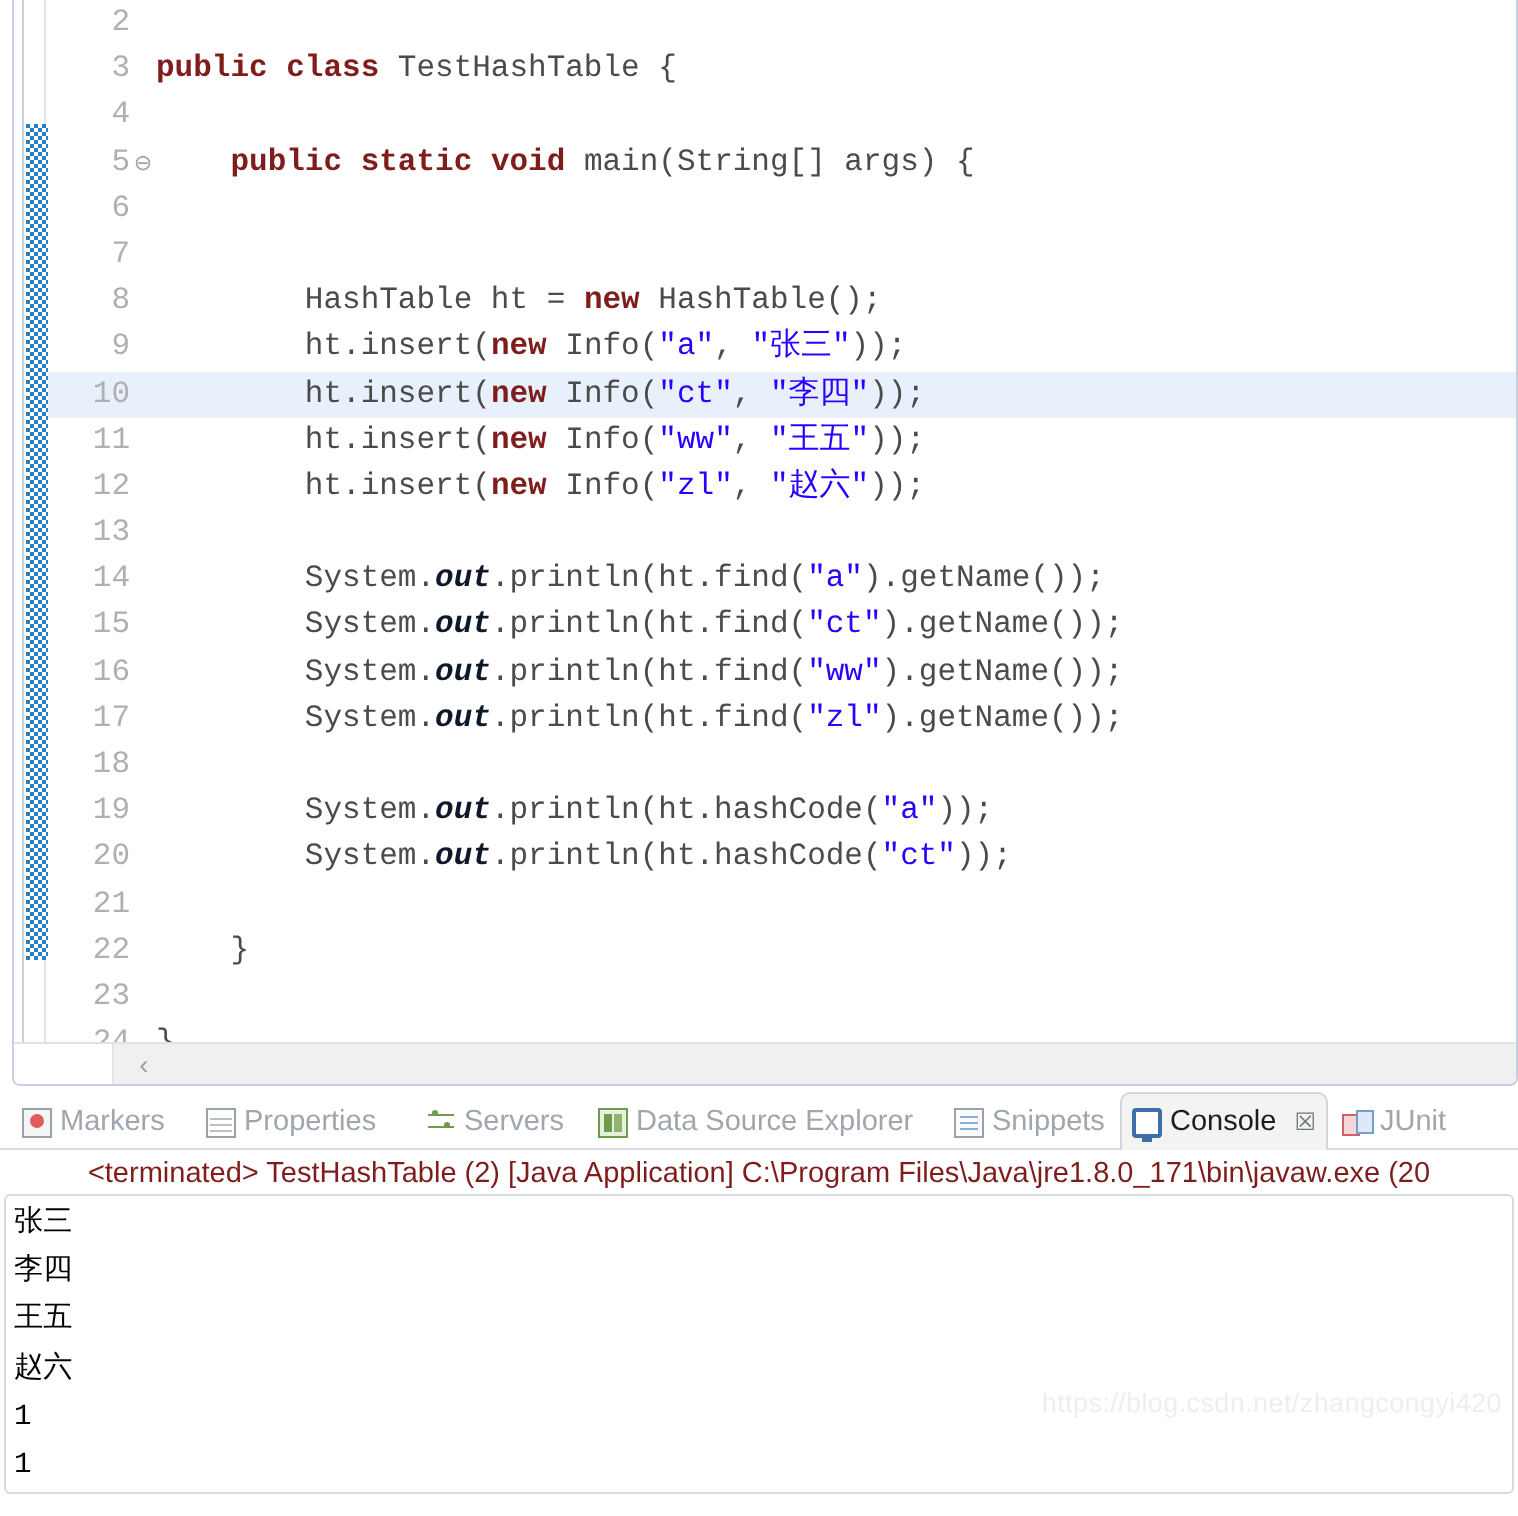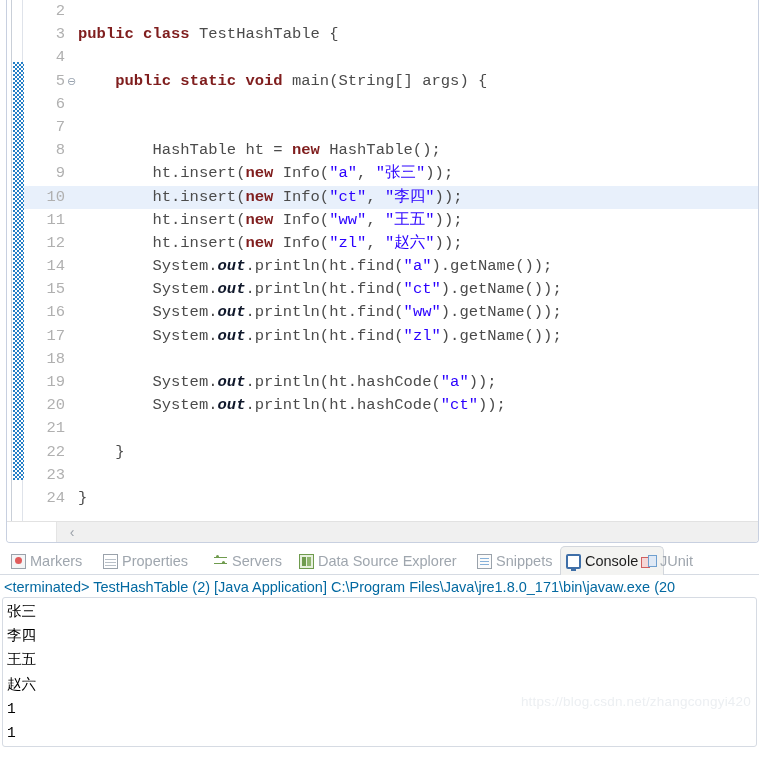--- a/index.html
+++ b/index.html
@@ -211,24 +211,25 @@
     background:#f6d7d7; border:1px solid #d06060;
   }
   .ico-junit::after {
     content:''; position:absolute; left:7px; top:1px; width:7px; height:10px;
     background:#dfe9f5; border:1px solid #6fa0cf;
   }
 
   .console-head {
     padding: 4px 4px 2px 4px;
     font-size: 14.5px;
-    color: #0369a1;
+    color: #7f1d1d;
     white-space: nowrap;
     overflow: hidden;
     background: #ffffff;
+    text-align: center;
   }
 
   .console-out {
     position: relative;
     margin: 0 2px 4px 2px;
     padding: 2px 0 14px 4px;
     height: 150px;
     background: #ffffff;
     border: 1px solid #d6dbe3;
     border-radius: 3px;
@@ -268,20 +269,21 @@
           <div class="code-line"><span class="gutter">3</span><span class="fold"></span><span class="code-text"><span class="kw">public class </span><span class="pln">TestHashTable {</span></span></div>
           <div class="code-line"><span class="gutter">4</span><span class="fold"></span><span class="code-text"></span></div>
           <div class="code-line"><span class="gutter">5</span><span class="fold">⊖</span><span class="code-text"><span class="pln">    </span><span class="kw">public static void </span><span class="pln">main(String[] args) {</span></span></div>
           <div class="code-line"><span class="gutter">6</span><span class="fold"></span><span class="code-text"></span></div>
           <div class="code-line"><span class="gutter">7</span><span class="fold"></span><span class="code-text"></span></div>
           <div class="code-line"><span class="gutter">8</span><span class="fold"></span><span class="code-text"><span class="pln">        HashTable ht = </span><span class="kw">new </span><span class="pln">HashTable();</span></span></div>
           <div class="code-line"><span class="gutter">9</span><span class="fold"></span><span class="code-text"><span class="pln">        ht.insert(</span><span class="kw">new </span><span class="pln">Info(</span><span class="str">"a"</span><span class="pln">, </span><span class="str">"张三"</span><span class="pln">));</span></span></div>
           <div class="code-line current"><span class="gutter">10</span><span class="fold"></span><span class="code-text"><span class="pln">        ht.insert(</span><span class="kw">new </span><span class="pln">Info(</span><span class="str">"ct"</span><span class="pln">, </span><span class="str">"李四"</span><span class="pln">));</span></span></div>
           <div class="code-line"><span class="gutter">11</span><span class="fold"></span><span class="code-text"><span class="pln">        ht.insert(</span><span class="kw">new </span><span class="pln">Info(</span><span class="str">"ww"</span><span class="pln">, </span><span class="str">"王五"</span><span class="pln">));</span></span></div>
           <div class="code-line"><span class="gutter">12</span><span class="fold"></span><span class="code-text"><span class="pln">        ht.insert(</span><span class="kw">new </span><span class="pln">Info(</span><span class="str">"zl"</span><span class="pln">, </span><span class="str">"赵六"</span><span class="pln">));</span></span></div>
+          <div class="code-line"><span class="gutter">13</span><span class="fold"></span><span class="code-text"></span></div>
           <div class="code-line"><span class="gutter">14</span><span class="fold"></span><span class="code-text"><span class="pln">        System.</span><span class="fld">out</span><span class="pln">.println(ht.find(</span><span class="str">"a"</span><span class="pln">).getName());</span></span></div>
           <div class="code-line"><span class="gutter">15</span><span class="fold"></span><span class="code-text"><span class="pln">        System.</span><span class="fld">out</span><span class="pln">.println(ht.find(</span><span class="str">"ct"</span><span class="pln">).getName());</span></span></div>
           <div class="code-line"><span class="gutter">16</span><span class="fold"></span><span class="code-text"><span class="pln">        System.</span><span class="fld">out</span><span class="pln">.println(ht.find(</span><span class="str">"ww"</span><span class="pln">).getName());</span></span></div>
           <div class="code-line"><span class="gutter">17</span><span class="fold"></span><span class="code-text"><span class="pln">        System.</span><span class="fld">out</span><span class="pln">.println(ht.find(</span><span class="str">"zl"</span><span class="pln">).getName());</span></span></div>
           <div class="code-line"><span class="gutter">18</span><span class="fold"></span><span class="code-text"></span></div>
           <div class="code-line"><span class="gutter">19</span><span class="fold"></span><span class="code-text"><span class="pln">        System.</span><span class="fld">out</span><span class="pln">.println(ht.hashCode(</span><span class="str">"a"</span><span class="pln">));</span></span></div>
           <div class="code-line"><span class="gutter">20</span><span class="fold"></span><span class="code-text"><span class="pln">        System.</span><span class="fld">out</span><span class="pln">.println(ht.hashCode(</span><span class="str">"ct"</span><span class="pln">));</span></span></div>
           <div class="code-line"><span class="gutter">21</span><span class="fold"></span><span class="code-text"></span></div>
           <div class="code-line"><span class="gutter">22</span><span class="fold"></span><span class="code-text"><span class="pln">    }</span></span></div>
           <div class="code-line"><span class="gutter">23</span><span class="fold"></span><span class="code-text"></span></div>
@@ -316,21 +318,21 @@
         </div>
         <div class="tab" style="left: 472px;">
           <span class="tab-ico ico-snippets"></span>
           <span>Snippets</span>
         </div>
         <div class="tab active" style="left: 560px;">
           <span class="tab-ico ico-console"></span>
           <span>Console</span>
           <span class="tab-close">☒</span>
         </div>
-        <div class="tab" style="left: 636px;">
+        <div class="tab" style="left: 666px;">
           <span class="tab-ico ico-junit"></span>
           <span>JUnit</span>
         </div>
       </div>
 
     <div class="console-head">&lt;terminated&gt; TestHashTable (2) [Java Application] C:\Program Files\Java\jre1.8.0_171\bin\javaw.exe (20</div>
 
     <div class="console-out" id="console-out">
         <div class="console-line">张三</div>
         <div class="console-line">李四</div>

